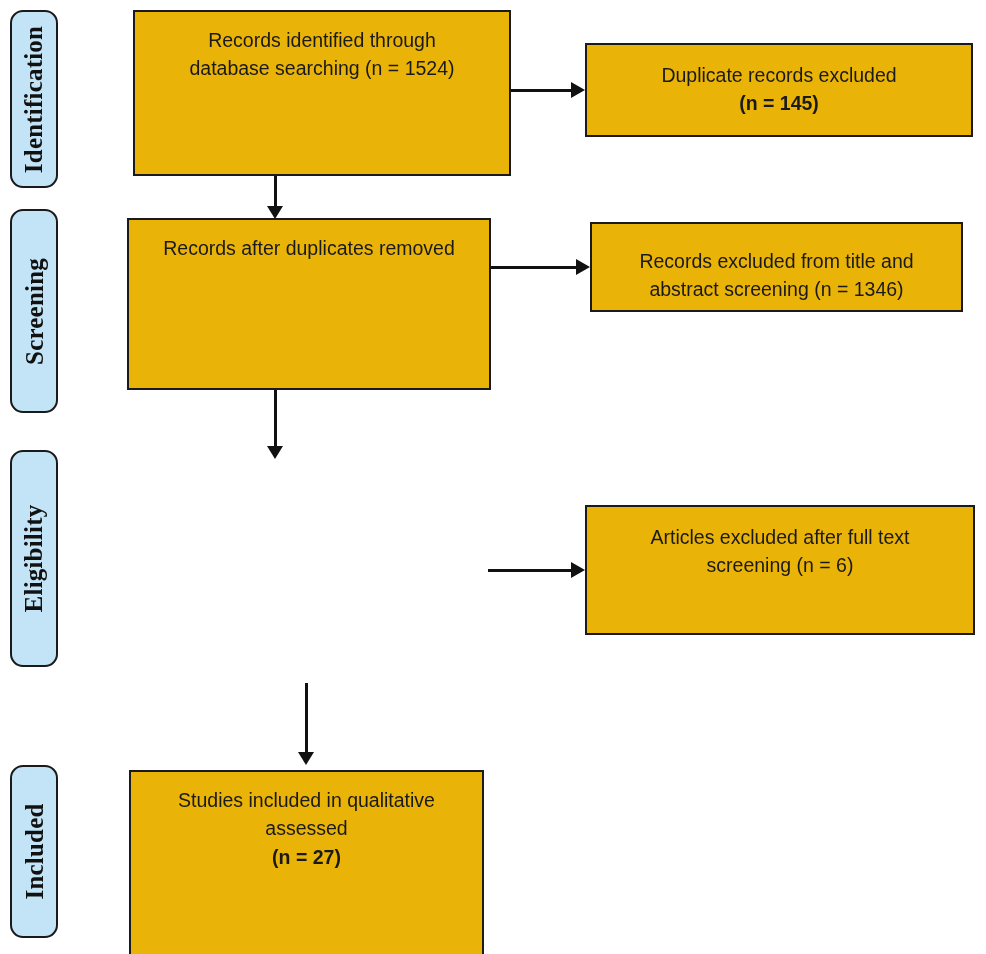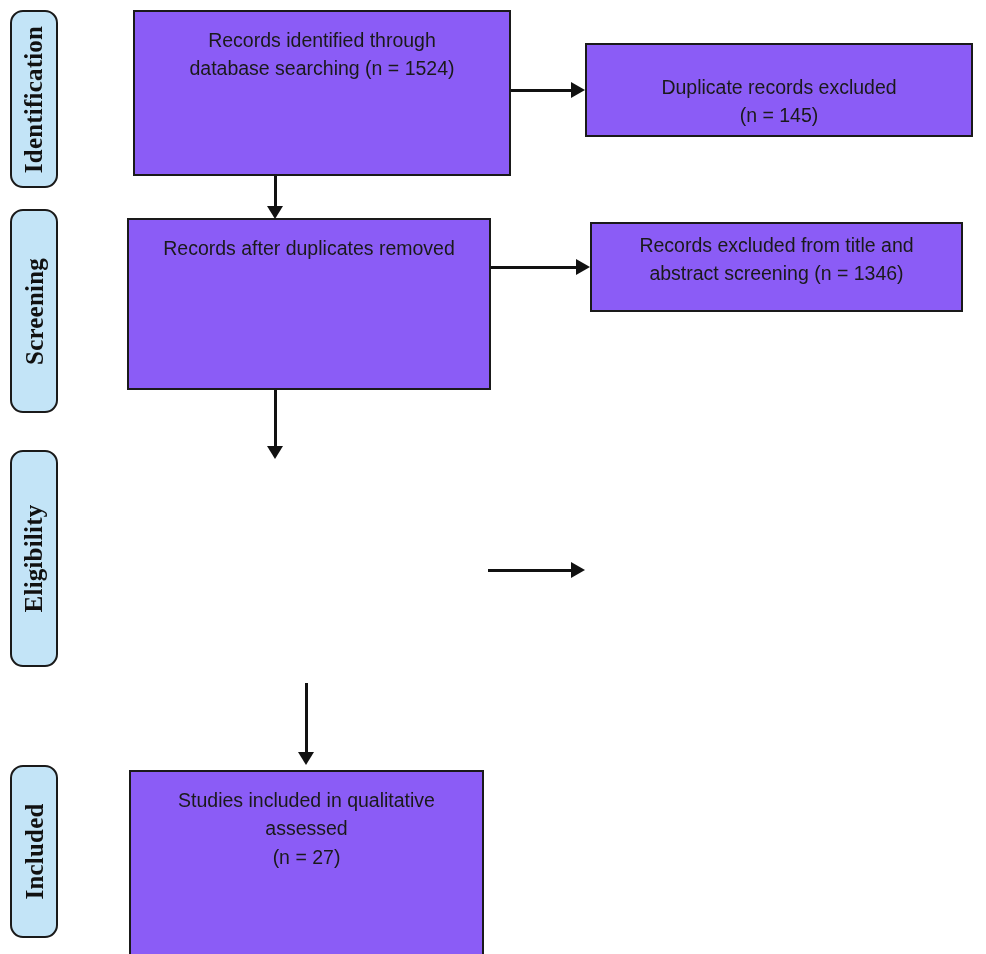--- a/index.html
+++ b/index.html
@@ -40,34 +40,34 @@
     white-space: nowrap;
     transform: rotate(-90deg);
     transform-origin: center center;
     line-height: 1;
   }
 
   
   .flow-box {
     position: absolute;
     box-sizing: border-box;
-    background: #8b5cf6;
+    background: #eab308;
     border: 2.5px solid #1a1a1a;
     padding-top: 14px;
   }
   .box-text {
     font-size: 19.5px;
     line-height: 1.45;
     color: #1a1a1a;
     text-align: center;
     padding: 0 14px;
     font-weight: normal;
   }
   .box-text .b { font-weight: normal; }
-  .count-line { font-weight: normal; }
+  .count-line { font-weight: bold; }
 
   
   .conn {
     position: absolute;
     background: #111111;
   }
   .conn-v { width: 2.5px; }
   .conn-h { height: 2.5px; }
 
   .arrow-down {
@@ -125,36 +125,44 @@
 
 
   <div class="flow-box" style="left:129px; top:770px; width:355px; height:202px;">
     <div class="box-text">
       <div>Studies included in qualitative</div>
       <div>assessed</div>
       <div class="count-line">(n = 27)</div>
     </div>
   </div>
 
-  <div class="flow-box" style="left:585px; top:43px; width:388px; height:94px; padding-top:28px;">
+  <div class="flow-box" style="left:585px; top:43px; width:388px; height:94px; padding-top:16px;">
     <div class="box-text">
       <div>Duplicate records excluded</div>
       <div class="count-line">(n = 145)</div>
     </div>
   </div>
 
-  <div class="flow-box" style="left:590px; top:222px; width:373px; height:90px; padding-top:7px;">
+  <div class="flow-box" style="left:590px; top:222px; width:373px; height:90px; padding-top:23px;">
     <div class="box-text">
       <div>Records excluded from title and</div>
       <div>
         <span>abstract screening (n = </span><span class="b">1346</span><span>)</span>
       </div>
     </div>
   </div>
 
+  <div class="flow-box" style="left:585px; top:505px; width:390px; height:130px; padding-top:16px;">
+    <div class="box-text">
+      <div>Articles excluded after full text</div>
+      <div>
+        <span>screening </span><span class="b">(n = 6)</span>
+      </div>
+    </div>
+  </div>
 
   <div class="conn conn-v" style="left:274px; top:176px; height:34px;"></div>
   <div class="arrow-down" style="left:267px; top:206px;"></div>
 
   <div class="conn conn-h" style="left:511px; top:89px; width:62px;"></div>
   <div class="arrow-right" style="left:571px; top:82px;"></div>
 
   <div class="conn conn-v" style="left:274px; top:390px; height:60px;"></div>
   <div class="arrow-down" style="left:267px; top:446px;"></div>
 

